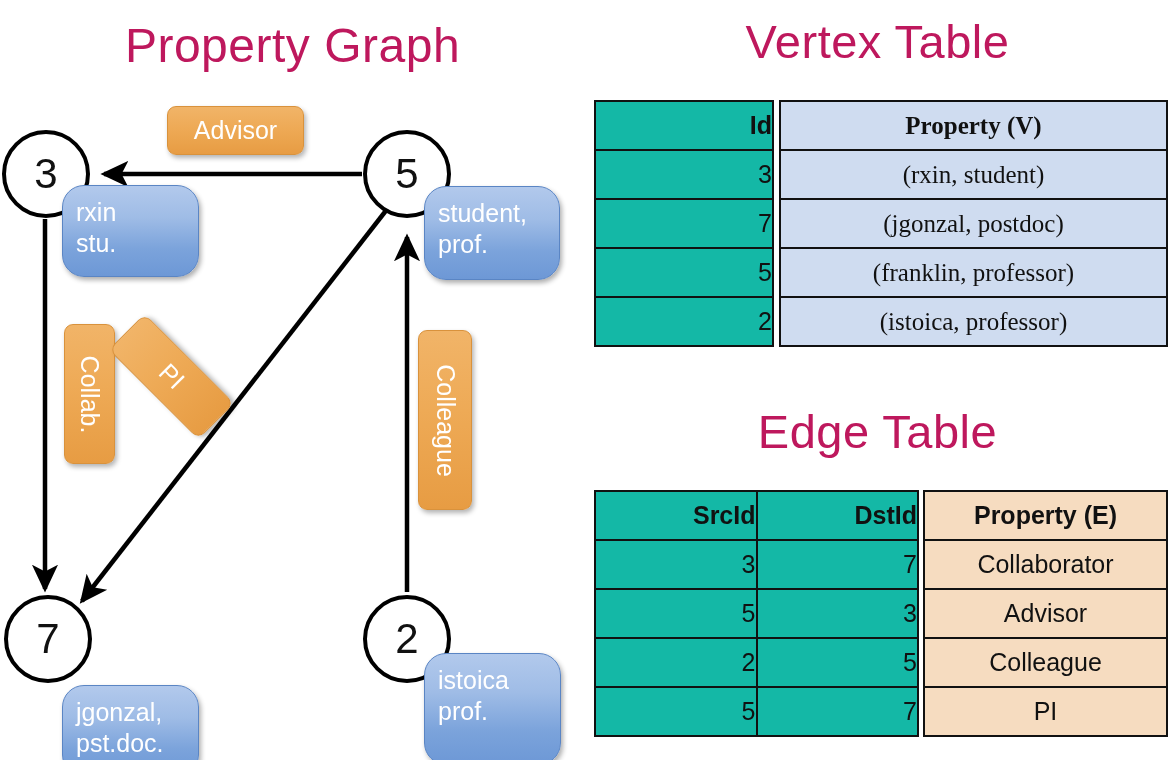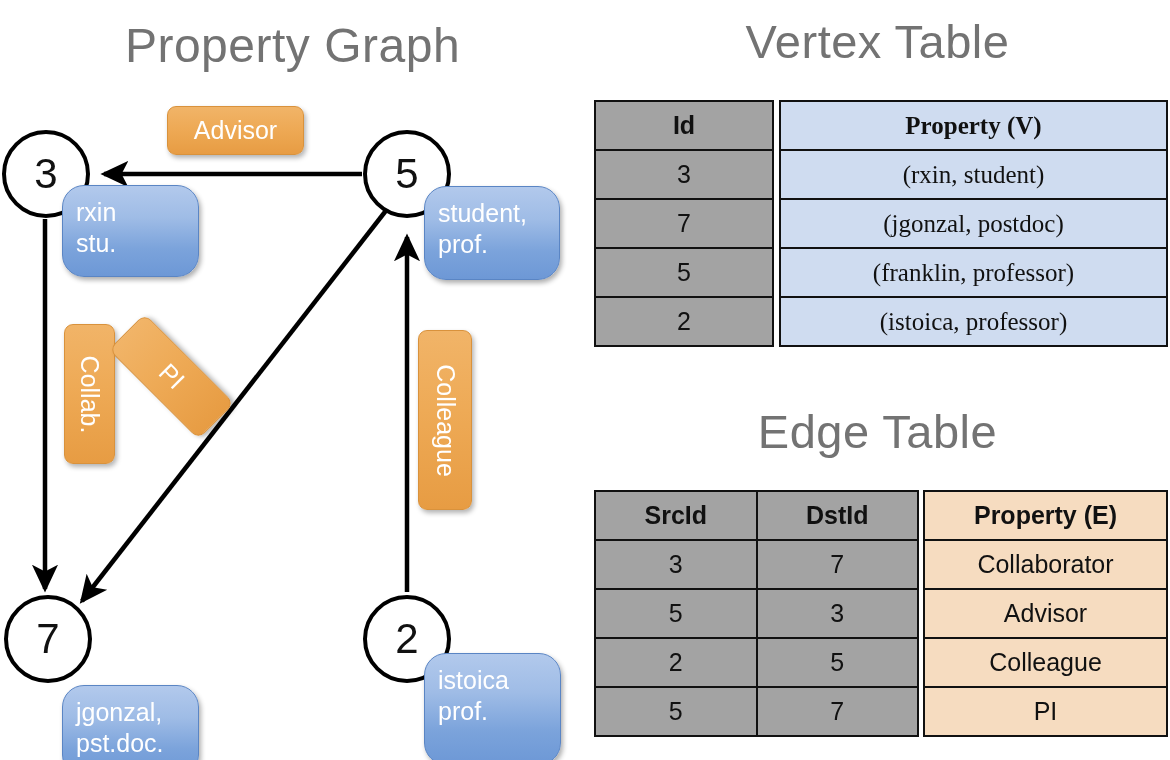--- a/index.html
+++ b/index.html
@@ -16,21 +16,21 @@
     color: #000;
   }
 
   
   .title {
     position: absolute;
     font-family: "Liberation Sans", sans-serif;
     font-weight: 300;
     font-size: 47px;
     letter-spacing: 0.5px;
-    color: #737373;
+    color: #be185d;
     white-space: nowrap;
     text-align: center;
     -webkit-font-smoothing: antialiased;
   }
   #title-property-graph { left: 0px;  top: 18px; width: 585px; font-size: 48px; }
   #title-vertex-table   { left: 585px; top: 14px; width: 585px; font-size: 47px; }
   #title-edge-table     { left: 585px; top: 404px; width: 585px; font-size: 47px; }
 
   
   #graph-panel {
@@ -135,21 +135,21 @@
     color: #111;
   }
   .tbl td, .tbl th {
     border: 2px solid #111;
     text-align: center;
     padding: 0;
     height: 47px;
     font-weight: 300;
   }
   .tbl th { font-weight: bold; font-size: 25px; }
-  .tbl.keycol td, .tbl.keycol th { background: #a3a3a3; }
+  .tbl.keycol td, .tbl.keycol th { background: #14b8a6; text-align: right; }
 
   #vertex-id-table      { left: 594px; top: 100px; width: 180px; }
   #vertex-prop-table    { left: 779px; top: 100px; width: 389px; }
   #vertex-prop-table td, #vertex-prop-table th { background: #cfdcf0; font-family: Liberation Serif, serif; }
 
   #edge-key-table       { left: 594px; top: 490px; width: 325px; }
   #edge-key-table col   { width: 50%; }
   #edge-prop-table      { left: 923px; top: 490px; width: 245px; }
   #edge-prop-table td, #edge-prop-table th { background: #f6dcc0; }
 </style>

